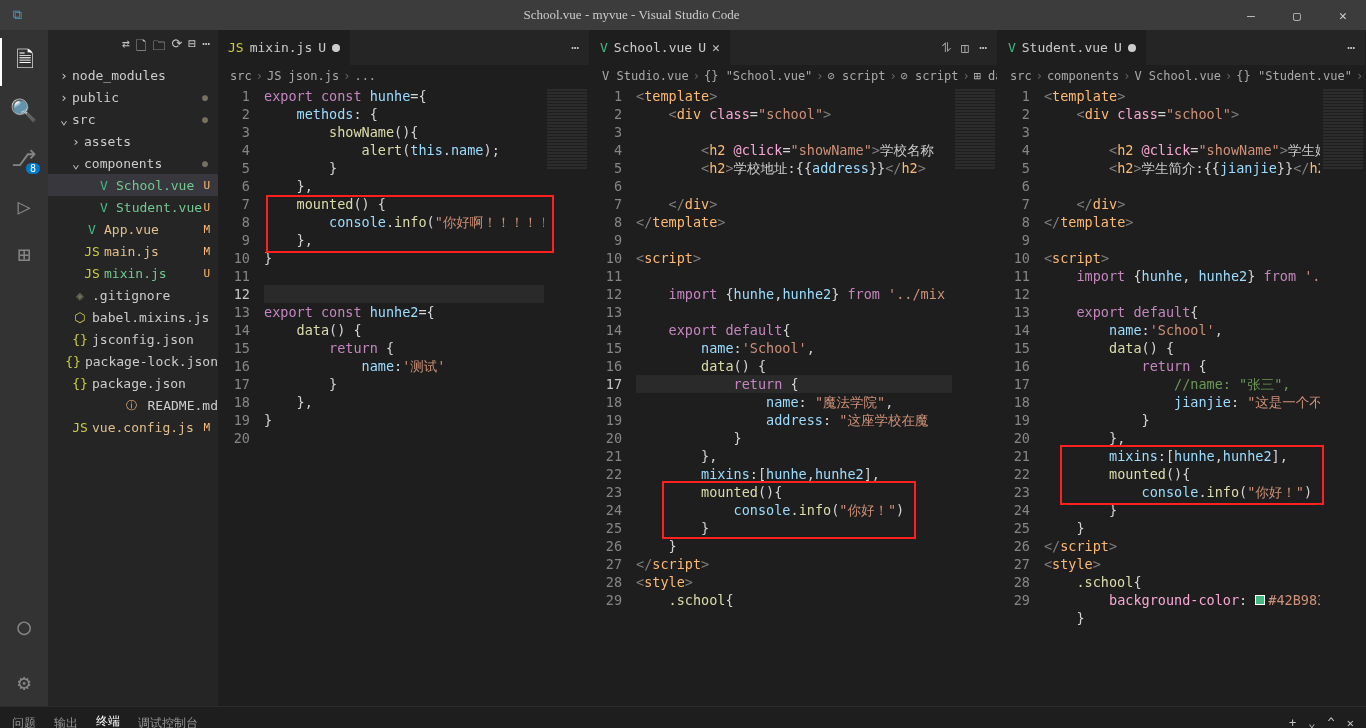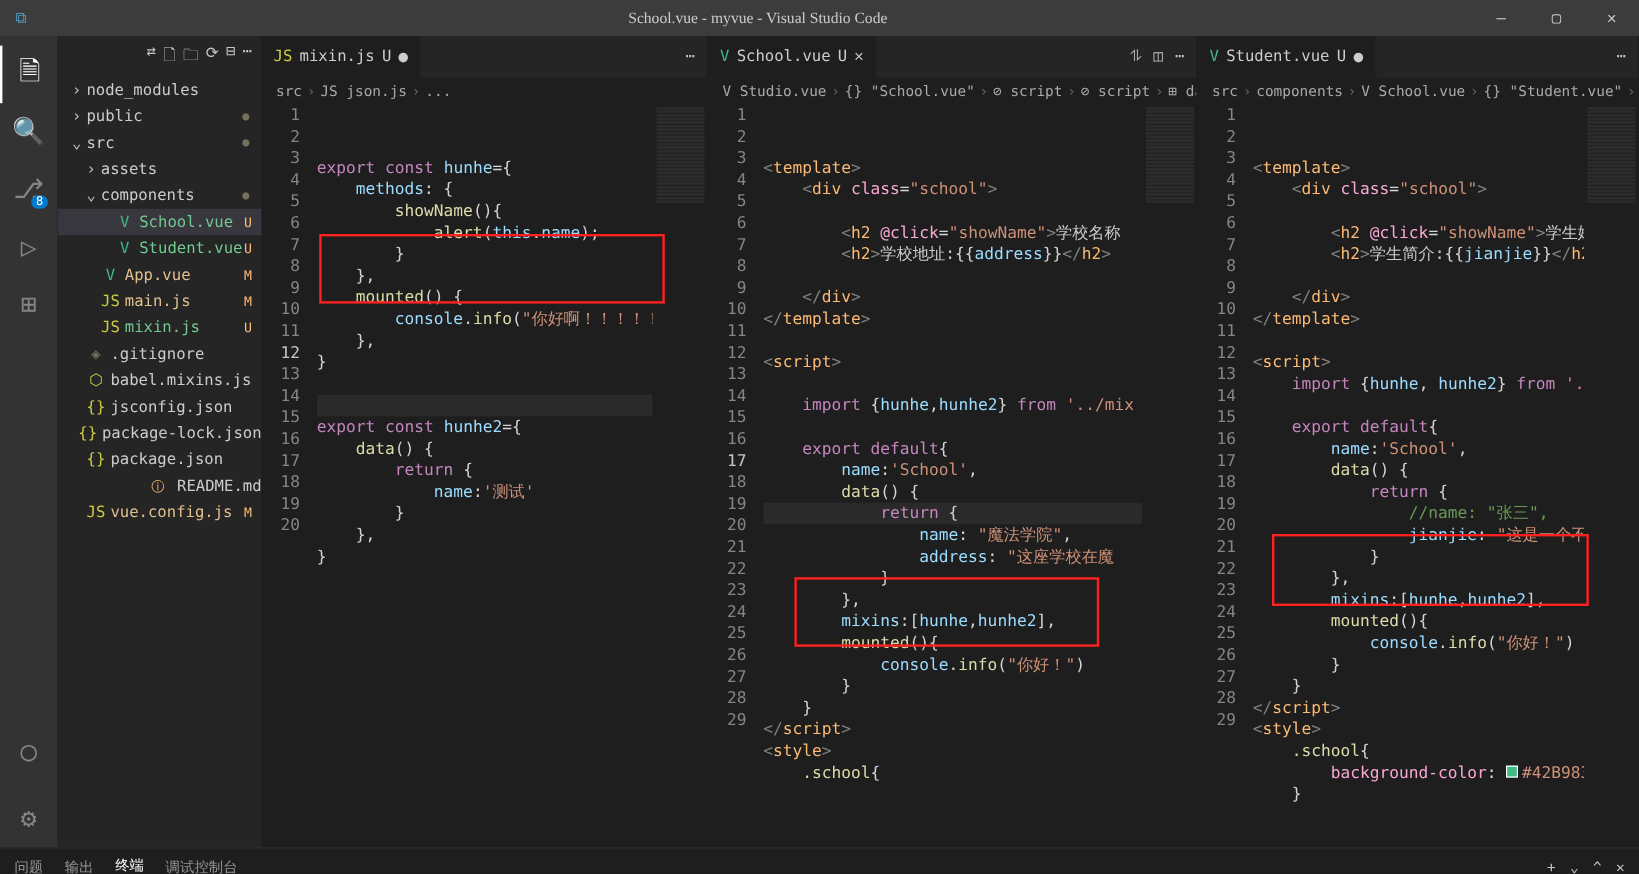--- a/index.html
+++ b/index.html
@@ -35,21 +35,21 @@
 .tab .fic{font-size:13px;}
 .tab .dot{width:8px;height:8px;border-radius:50%;background:#cccccc;}
 .tab .close{color:#c5c5c5;}
 .tabs .actions{margin-left:auto;display:flex;gap:10px;padding-right:10px;color:#c5c5c5;}
 .breadcrumb{height:22px;display:flex;align-items:center;padding:0 12px;font-size:12px;color:#a9a9a9;gap:4px;white-space:nowrap;overflow:hidden;}
 .breadcrumb .sep{color:#666;}
 .code{flex:1;display:flex;font-family:Consolas,monospace;font-size:13.5px;line-height:18px;overflow:hidden;position:relative;}
 .gutter{width:46px;text-align:right;color:#858585;padding-right:14px;}
 .gutter div{height:18px;}
 .gutter div.cur{color:#c6c6c6;}
-.lines{flex:1;white-space:pre;overflow:hidden;margin-top:44px;}
+.lines{flex:1;white-space:pre;overflow:hidden;}
 .lines > div{height:18px;}
 .lines .cur{background:#2a2a2a;}
 .minimap{width:45px;background:#1e1e1e;position:relative;}
 .minimap .mm{position:absolute;top:2px;right:2px;width:40px;height:80px;background:linear-gradient(#3a3a3a 2px,transparent 2px);background-size:100% 3px;opacity:.5;}
 .kw{color:#c586c0;}
 .fn{color:#dcdcaa;}
 .id{color:#9cdcfe;}
 .str{color:#ce9178;}
 .tag{color:#fdba74;}
 .punc{color:#d4d4d4;}

